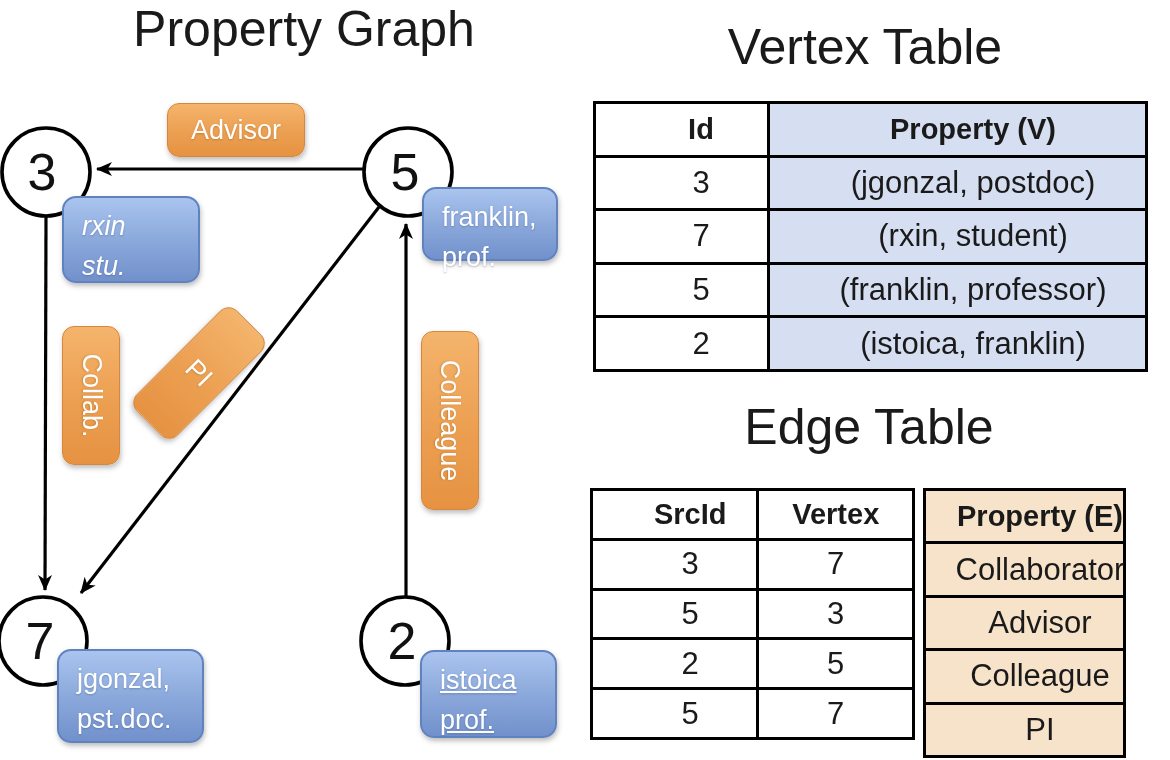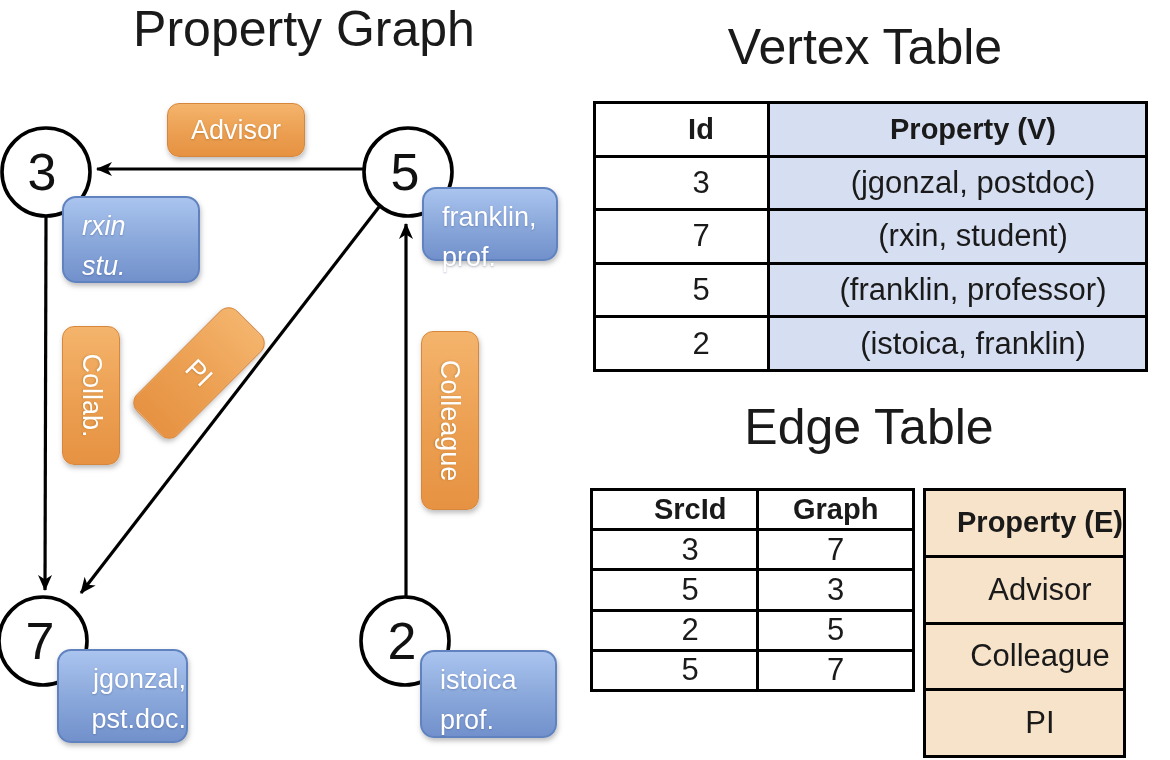--- a/index.html
+++ b/index.html
@@ -28,37 +28,37 @@
   #elabel-pi{left:170px;top:302px;width:56px;height:140px;transform:rotate(45deg);}
 
   
   .vprop{position:absolute;z-index:3;border-radius:14px;
          background:linear-gradient(180deg,#AAC4EF 0%,#8BA9DB 50%,#7291CC 100%);
          border:2px solid #6083C0;box-shadow:1px 3px 5px rgba(110,110,110,.45);
          color:#fff;font-size:27px;line-height:40px;padding:8px 0 0 18px;box-sizing:border-box;
          text-shadow:0 1px 2px rgba(40,60,110,.3);}
   #vprop-rxin{left:62px;top:196px;width:138px;height:87px;font-style:italic;}
   #vprop-franklin{left:422px;top:187px;width:136px;height:74px;}
-  #vprop-jgonzal{left:57px;top:649px;width:131px;height:94px;text-align:right;}
-  #vprop-istoica{left:420px;top:650px;width:137px;height:88px;}
+  #vprop-jgonzal{left:57px;top:649px;width:147px;height:94px;}
+  #vprop-istoica{left:420px;top:650px;width:137px;height:88px;text-decoration:underline;}
   .vprop span{display:block;}
 
   
   .tblbox{position:absolute;border:3px solid #000;background:#fff;
           display:flex;flex-direction:column;box-sizing:border-box;z-index:2;}
   .tblbox .row{flex:1;display:flex;align-items:center;justify-content:center;
                border-top:3px solid #000;font-size:31px;color:#1a1a1a;padding-left:31px;}
   .tblbox .row:first-child{border-top:none;}
   .tblbox .row.hdr{font-weight:bold;font-size:29px;}
   .tblbox .cell{flex:1;height:100%;display:flex;align-items:center;justify-content:center;}
   .tblbox .cell.divider{border-right:3px solid #000;}
 
   #vertex-id-box{left:593px;top:101px;width:185px;height:271px;}
   #vertex-prop-box{left:767px;top:101px;width:381px;height:271px;background:#D6DEF1;}
-  #edge-key-box{left:590px;top:488px;width:325px;height:204px;}
+  #edge-key-box{left:590px;top:488px;width:325px;height:252px;}
   #edge-key-box .cell.src{flex:0 0 46%;}
   #edge-key-box .cell.dst{flex:1;}
   #edge-prop-box{left:923px;top:488px;width:203px;height:270px;background:#F7E3C9;}
 </style>
 </head>
 <body>
 
 <div class="stage">
 
   <div class="big-title" id="graph-title">Property Graph</div>
@@ -132,21 +132,21 @@
     <div class="row">(rxin, student)</div>
     <div class="row">(franklin, professor)</div>
     <div class="row">(istoica, franklin)</div>
   </div>
 
   <div class="big-title" id="edge-title">Edge Table</div>
 
   <div class="tblbox" id="edge-key-box">
     <div class="row hdr">
       <div class="cell src divider">SrcId</div>
-      <div class="cell dst">Graph</div>
+      <div class="cell dst">Vertex</div>
     </div>
     <div class="row">
       <div class="cell src divider">3</div>
       <div class="cell dst">7</div>
     </div>
     <div class="row">
       <div class="cell src divider">5</div>
       <div class="cell dst">3</div>
     </div>
     <div class="row">
@@ -154,18 +154,19 @@
       <div class="cell dst">5</div>
     </div>
     <div class="row">
       <div class="cell src divider">5</div>
       <div class="cell dst">7</div>
     </div>
   </div>
 
   <div class="tblbox" id="edge-prop-box">
     <div class="row hdr">Property (E)</div>
+    <div class="row">Collaborator</div>
     <div class="row">Advisor</div>
     <div class="row">Colleague</div>
     <div class="row">PI</div>
   </div>
 
 </div>
 
 </body></html>

